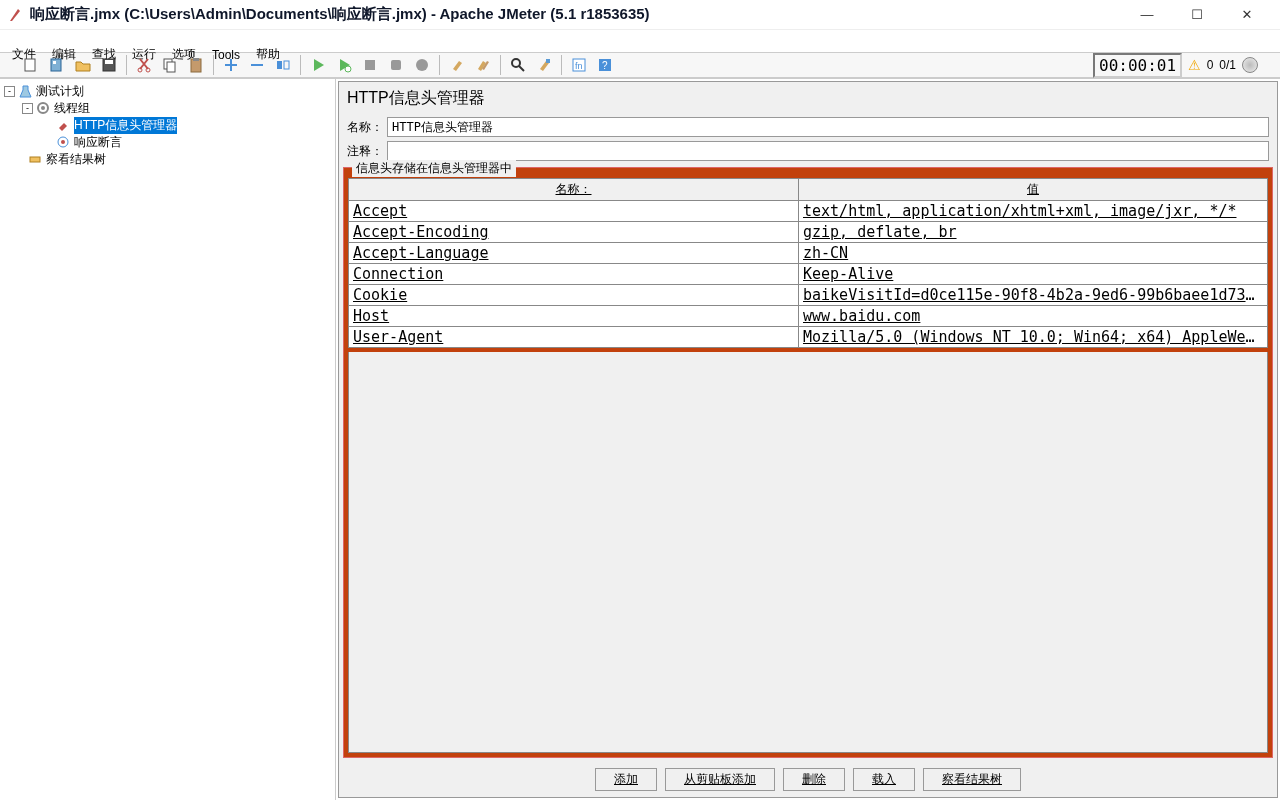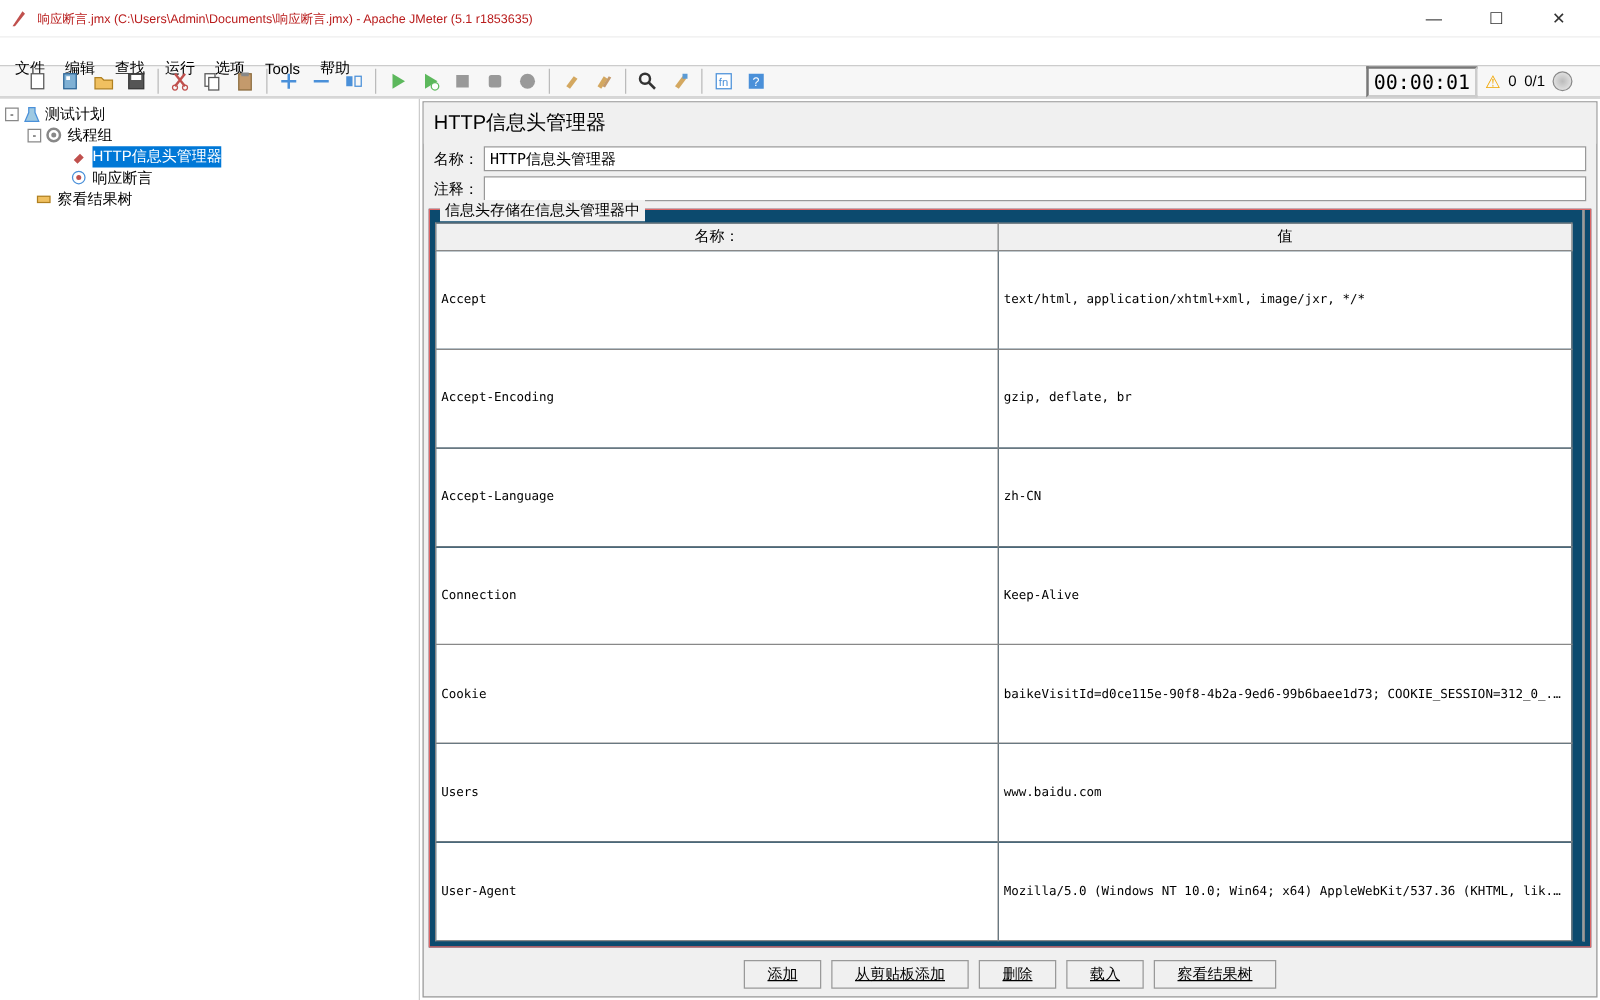--- a/index.html
+++ b/index.html
@@ -1,19 +1,19 @@
 <!DOCTYPE html>
 <html><head>
 <meta charset="utf-8">
 <style>
 * { box-sizing: border-box; margin: 0; padding: 0; }
 body { font-family: "Microsoft YaHei", Arial, sans-serif; font-size: 12px; background: #fff; width: 1280px; height: 800px; overflow: hidden; }
 .titlebar { height: 30px; display: flex; align-items: center; padding: 0 8px; background: #fff; border-bottom: 1px solid #eee; }
 .titlebar .icon-feather { width: 16px; height: 16px; margin-right: 6px; }
-.titlebar-text { flex: 1; font-size: 10px; color: #b91c1c; }
+.titlebar-text { flex: 1; font-size: 15px; color: #0f172a; font-weight: bold; }
 .win-controls { display: flex; gap: 20px; padding-right: 10px; }
 .win-controls span { width: 30px; text-align: center; cursor: default; font-size: 13px; color: #333; }
 .menubar { height: 22px; display: flex; align-items: center; padding: 0 6px; gap: 4px; }
 .menubar span { padding: 2px 6px; cursor: default; margin-top: 27px; }
 .toolbar { height: 26px; border-top: 1px solid #ccc; border-bottom: 1px solid #ccc; display: flex; align-items: center; padding: 0 18px; background: #f7f7f7; }
 .toolbar .tb-btn { width: 24px; height: 22px; display: flex; align-items: center; justify-content: center; margin: 0 1px; cursor: default; }
 .toolbar .sep { width: 1px; height: 20px; background: #bbb; margin: 0 4px; }
 .toolbar-right { margin-left: auto; display: flex; align-items: center; gap: 6px; padding-right: 4px; }
 .timer-box { border: 2px inset #ccc; padding: 1px 4px; font-family: monospace; font-size: 16px; min-width: 60px; }
 .warn-tri { color: #f0a500; font-size: 14px; }
@@ -23,25 +23,25 @@
 .tree-node { display: flex; align-items: center; height: 17px; padding-left: 4px; font-size: 12px; }
 .tree-toggle { width: 11px; height: 11px; border: 1px solid #888; font-size: 9px; line-height: 9px; text-align: center; margin-right: 3px; }
 .tree-icon { width: 15px; height: 15px; margin-right: 3px; display: inline-block; }
 .tree-label { white-space: nowrap; }
 .tree-selected { background: #0078d7; color: #fff; }
 .main-panel { flex: 1; border: 1px solid #999; margin: 2px; background: #f0f0f0; display: flex; flex-direction: column; }
 .panel-title { font-size: 16px; padding: 6px 8px; background: #f0f0f0; }
 .field-row { display: flex; align-items: center; padding: 2px 8px; }
 .field-label { width: 40px; }
 .field-input { flex: 1; border: 1px solid #999; background: #fff; padding: 2px 4px; font-family: monospace; font-size: 12px; height: 20px; }
-.headers-group { border: 1px solid #d66; margin: 4px; flex: 1; background: #0c4a6e; display: flex; flex-direction: row; position: relative; }
+.headers-group { border: 1px solid #d66; margin: 4px; flex: 1; background: #c2410c; display: flex; flex-direction: column; position: relative; text-decoration: underline; }
 .headers-group-label { position: absolute; top: -8px; left: 8px; background: #f0f0f0; padding: 0 4px; font-size: 12px; }
 .headers-table { margin: 10px 4px 4px 4px; border-collapse: collapse; width: calc(100% - 8px); }
 .headers-table th { border: 1px solid #888; background: #f0f0f0; font-weight: normal; font-size: 12px; padding: 2px; }
-.headers-table td { border: 1px solid #888; background: #fff; font-family: monospace; font-size: 10px; padding: 1px 4px; height: 16px; white-space: nowrap; overflow: hidden; text-overflow: ellipsis; max-width: 450px; }
+.headers-table td { border: 1px solid #888; background: #fff; font-family: monospace; font-size: 15px; padding: 1px 4px; height: 16px; white-space: nowrap; overflow: hidden; text-overflow: ellipsis; max-width: 450px; }
 .headers-table .col-name { width: 450px; }
 .headers-table .col-value { width: auto; }
 .table-filler { flex: 1; margin: 0 4px 4px 4px; border: 1px solid #888; border-top: none; background: #f0f0f0; }
 .button-row { display: flex; justify-content: center; gap: 8px; padding: 6px; text-decoration: underline; }
 .button-row button { padding: 2px 18px; font-size: 12px; background: #f0f0f0; border: 1px solid #999; cursor: default; }
 svg { display: block; }
 </style>
 </head>
 <body>
 
@@ -284,21 +284,21 @@
             </tr>
             <tr>
               <td>Connection</td>
               <td>Keep-Alive</td>
             </tr>
             <tr>
               <td>Cookie</td>
               <td>baikeVisitId=d0ce115e-90f8-4b2a-9ed6-99b6baee1d73; COOKIE_SESSION=312_0_...</td>
             </tr>
             <tr>
-              <td>Users</td>
+              <td>Host</td>
               <td>www.baidu.com</td>
             </tr>
             <tr>
               <td>User-Agent</td>
               <td>Mozilla/5.0 (Windows NT 10.0; Win64; x64) AppleWebKit/537.36 (KHTML, lik...</td>
             </tr>
           </tbody>
       </table>
       <div class="table-filler"></div>
     </div>

